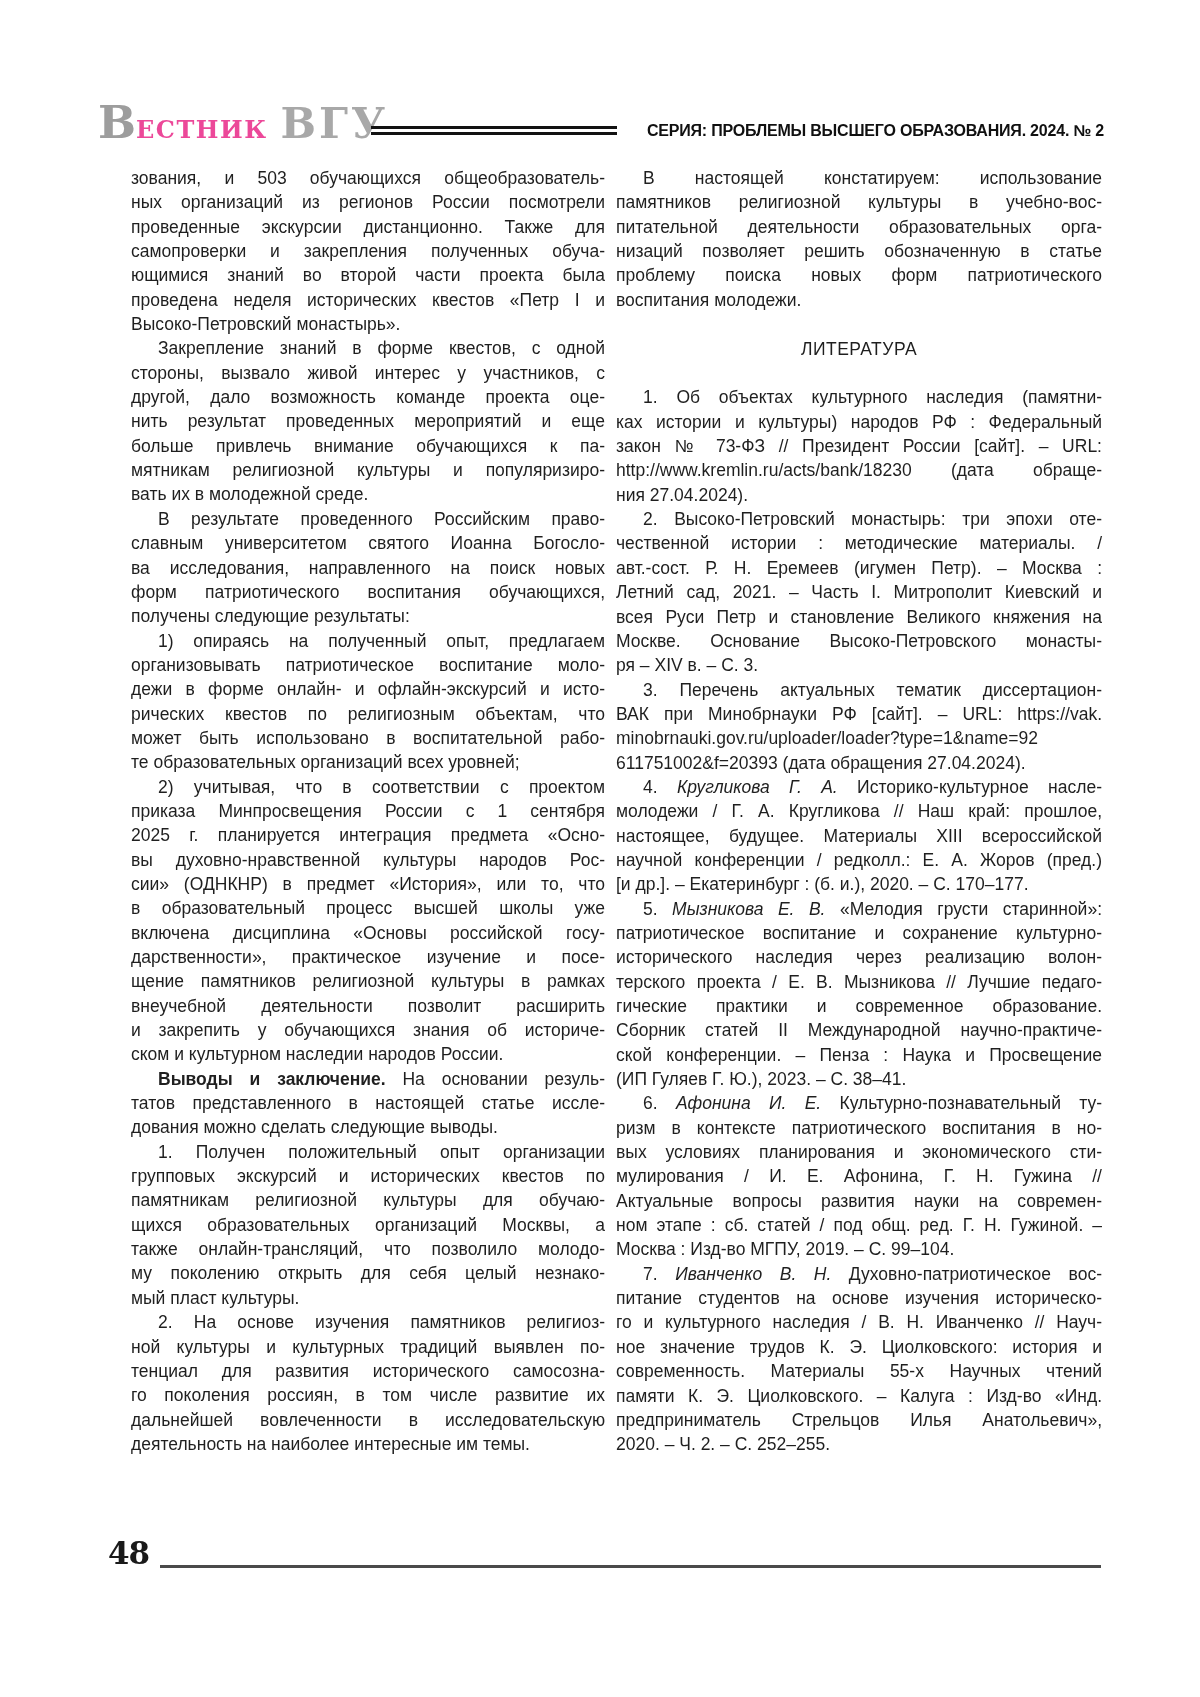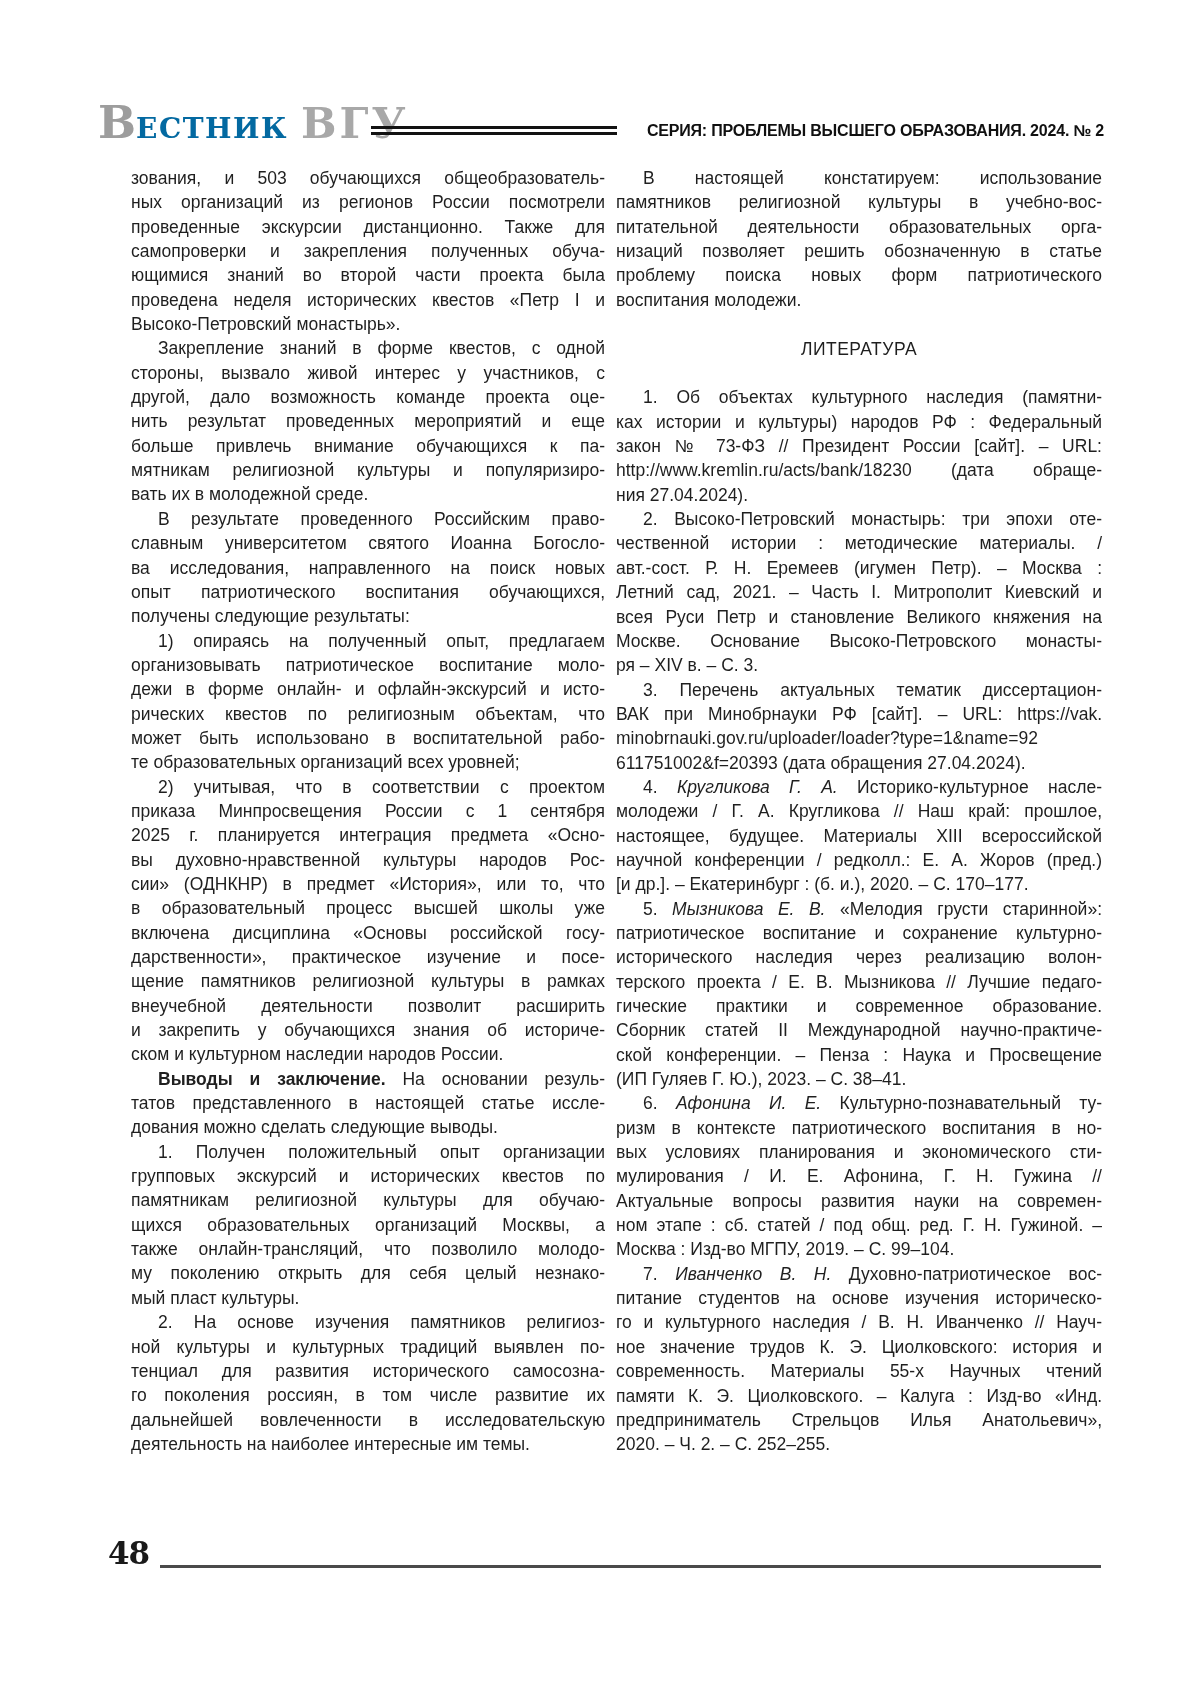--- a/index.html
+++ b/index.html
@@ -13,21 +13,21 @@
     overflow:hidden;
   }
   
   .logo{
     position:absolute;left:98px;top:100px;
     display:flex;align-items:baseline;
     font-family:"DejaVu Serif", serif;font-weight:bold;
     white-space:nowrap;
   }
   .logo-initial{font-size:45px;line-height:1;color:#9d9d9d;}
-  .logo-rest{font-size:28px;line-height:1;color:#0369a1;letter-spacing:1.5px;}
+  .logo-rest{font-size:24px;line-height:1;color:#ec4899;letter-spacing:1.5px;}
   .logo-abbr{font-size:42px;line-height:1;color:#a8a8a8;margin-left:13px;letter-spacing:3px;}
   .header-rule{
     position:absolute;left:371px;top:126px;width:246px;height:3px;
     border-top:3px solid #121212;border-bottom:3px solid #121212;
   }
   .series{
     position:absolute;right:96px;top:122px;
     font-size:16px;font-weight:bold;letter-spacing:-0.2px;
     color:#101010;white-space:nowrap;
   }
@@ -93,21 +93,21 @@
         <div class="ln">другой, дало возможность команде проекта оце-</div>
         <div class="ln">нить результат проведенных мероприятий и еще</div>
         <div class="ln">больше привлечь внимание обучающихся к па-</div>
         <div class="ln">мятникам религиозной культуры и популяризиро-</div>
         <div class="ln end">вать их в молодежной среде.</div>
       </div>
       <div class="para">
         <div class="ln ind">В результате проведенного Российским право-</div>
         <div class="ln">славным университетом святого Иоанна Богосло-</div>
         <div class="ln">ва исследования, направленного на поиск новых</div>
-        <div class="ln">опыт патриотического воспитания обучающихся,</div>
+        <div class="ln">форм патриотического воспитания обучающихся,</div>
         <div class="ln end">получены следующие результаты:</div>
       </div>
       <div class="para">
         <div class="ln ind">1) опираясь на полученный опыт, предлагаем</div>
         <div class="ln">организовывать патриотическое воспитание моло-</div>
         <div class="ln">дежи в форме онлайн- и офлайн-экскурсий и исто-</div>
         <div class="ln">рических квестов по религиозным объектам, что</div>
         <div class="ln">может быть использовано в воспитательной рабо-</div>
         <div class="ln end">те образовательных организаций всех уровней;</div>
       </div>

